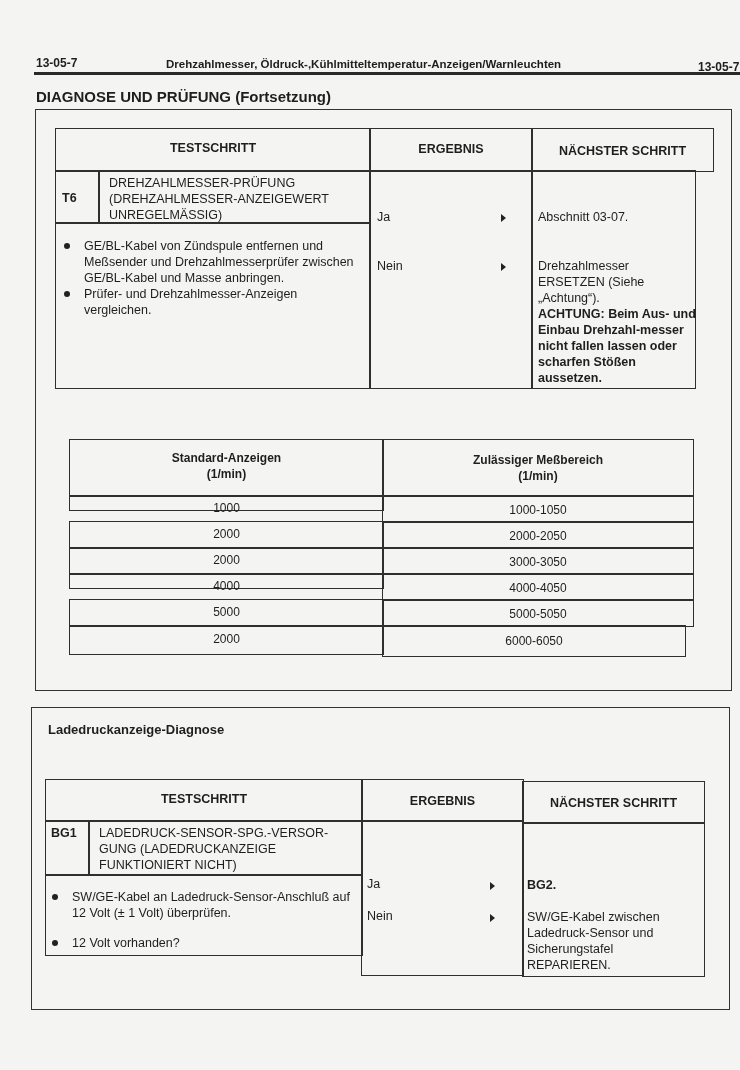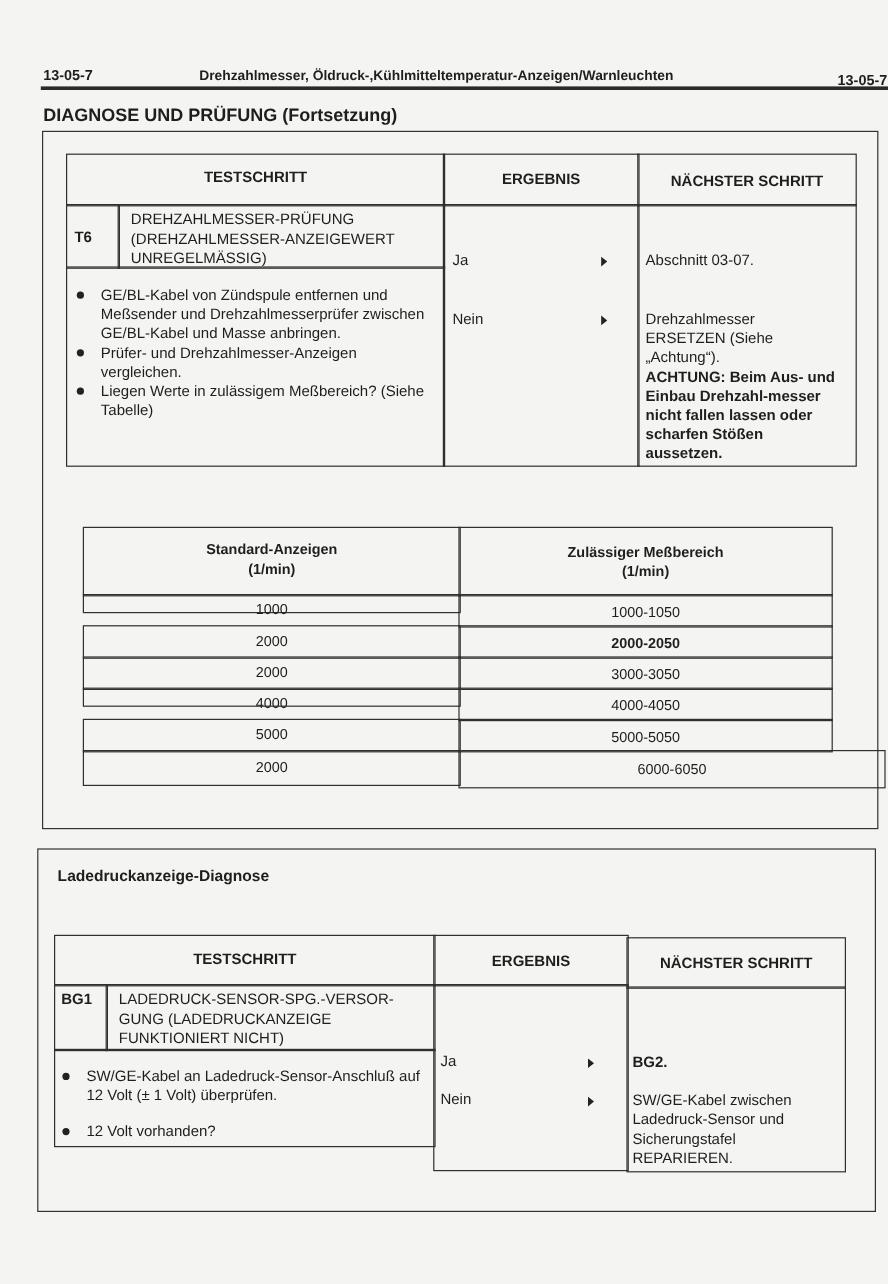--- a/index.html
+++ b/index.html
@@ -66,65 +66,64 @@
       <div>DREHZAHLMESSER-PRÜFUNG</div>
       <div>(DREHZAHLMESSER-ANZEIGEWERT</div>
       <div>UNREGELMÄSSIG)</div>
     </div>
   </div>
 
   <div class="cell b" style="left:55px; top:222px; width:316px; height:167px;">
     <ul class="bullet-list abs" style="left:4px; top:15px; width:300px;">
       <li>GE/BL-Kabel von Zündspule entfernen und Meßsender und Drehzahlmesserprüfer zwischen GE/BL-Kabel und Masse anbringen.</li>
       <li>Prüfer- und Drehzahlmesser-Anzeigen vergleichen.</li>
-      <li>Liegen Werte in zulässigem Meßbereich? (Siehe Tabelle)</li>
     </ul>
   </div>
 
   <div class="cell b" style="left:369px; top:170px; width:164px; height:219px;">
     <span class="abs body-text" style="left:7px; top:38px;">Ja</span>
     <span class="arrow" style="left:131px; top:43px;"></span>
     <span class="abs body-text" style="left:7px; top:87px;">Nein</span>
     <span class="arrow" style="left:131px; top:92px;"></span>
   </div>
 
-  <div class="cell b" style="left:531px; top:170px; width:183px; height:219px;">
+  <div class="cell b" style="left:531px; top:170px; width:165px; height:219px;">
     <div class="abs body-text" style="left:6px; top:38px;">Abschnitt 03-07.</div>
     <div class="abs body-text" style="left:6px; top:87px; width:160px;">Drehzahlmesser ERSETZEN (Siehe „Achtung“).</div>
     <div class="abs body-text bold" style="left:6px; top:135px; width:160px;">ACHTUNG: Beim Aus- und Einbau Drehzahl-messer nicht fallen lassen oder scharfen Stößen aussetzen.</div>
   </div>
 </div>
 
 <div>
   <div class="rpm-cell b" style="left:69px; top:439px; width:315px; height:58px;">
     <div class="bold" style="margin-top:11px;">Standard-Anzeigen</div>
     <div class="bold" style="margin-top:2px;">(1/min)</div>
   </div>
   <div class="rpm-cell b" style="left:382px; top:439px; width:312px; height:58px;">
     <div class="bold" style="margin-top:13px;">Zulässiger Meßbereich</div>
     <div class="bold" style="margin-top:2px;">(1/min)</div>
   </div>
 
   <div class="rpm-cell b" style="left:69px; top:495px; width:315px; height:16px; padding-top:5px;"><span>1000</span></div>
   <div class="rpm-cell b" style="left:382px; top:495px; width:312px; height:28px; padding-top:7px;"><span>1000-1050</span></div>
 
   <div class="rpm-cell b" style="left:69px; top:521px; width:315px; height:28px; padding-top:5px;"><span>2000</span></div>
-  <div class="rpm-cell b" style="left:382px; top:521px; width:312px; height:28px; padding-top:7px;font-weight:bold;"><span>2000-2050</span></div>
+  <div class="rpm-cell b" style="left:382px; top:521px; width:312px; height:28px; padding-top:7px;"><span>2000-2050</span></div>
 
   <div class="rpm-cell b" style="left:69px; top:547px; width:315px; height:28px; padding-top:5px;"><span>2000</span></div>
   <div class="rpm-cell b" style="left:382px; top:547px; width:312px; height:28px; padding-top:7px;"><span>3000-3050</span></div>
 
   <div class="rpm-cell b" style="left:69px; top:573px; width:315px; height:16px; padding-top:5px;"><span>4000</span></div>
   <div class="rpm-cell b" style="left:382px; top:573px; width:312px; height:28px; padding-top:7px;"><span>4000-4050</span></div>
 
   <div class="rpm-cell b" style="left:69px; top:599px; width:315px; height:28px; padding-top:5px;"><span>5000</span></div>
   <div class="rpm-cell b" style="left:382px; top:599px; width:312px; height:28px; padding-top:7px;"><span>5000-5050</span></div>
 
   <div class="rpm-cell b" style="left:69px; top:625px; width:315px; height:30px; padding-top:6px;"><span>2000</span></div>
-  <div class="rpm-cell b" style="left:382px; top:625px; width:356px; height:32px; padding-top:8px;"><span>6000-6050</span></div>
+  <div class="rpm-cell b" style="left:382px; top:625px; width:304px; height:32px; padding-top:8px;"><span>6000-6050</span></div>
 </div>
 
 <div class="abs frame" style="left:31px; top:707px; width:699px; height:303px;"></div>
 <div class="abs bold" style="left:48px; top:722px; font-size:13px;text-align:center;">Ladedruckanzeige-Diagnose</div>
 
 <div>
   <div class="cell b" style="left:45px; top:779px; width:318px; height:43px;">
     <span class="th-text" style="top:12px;">TESTSCHRITT</span>
   </div>
   <div class="cell b" style="left:361px; top:779px; width:163px; height:43px;">

